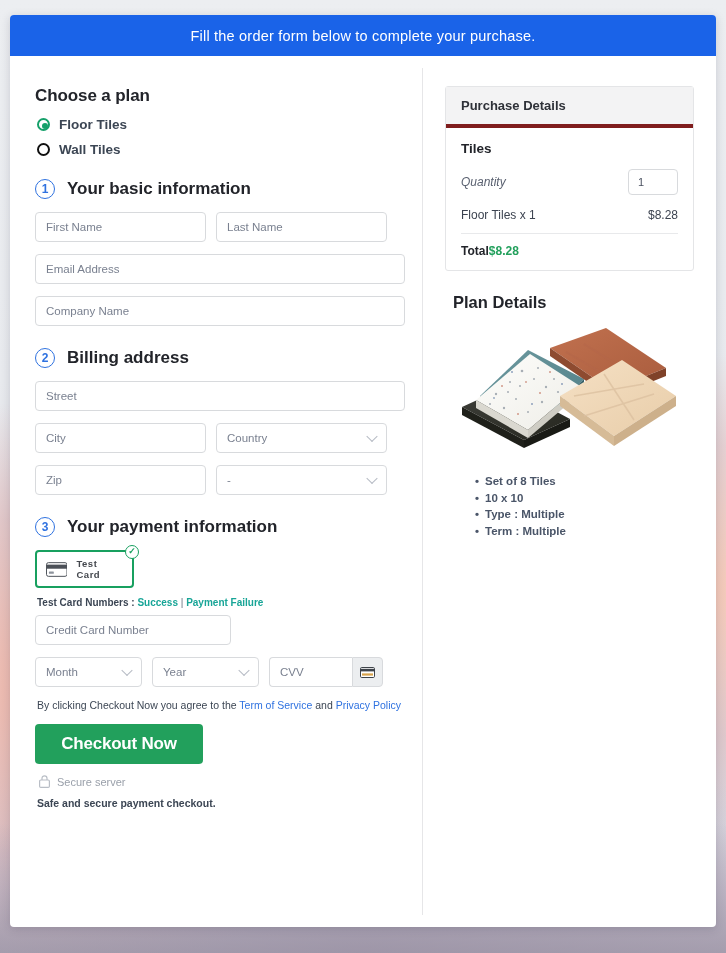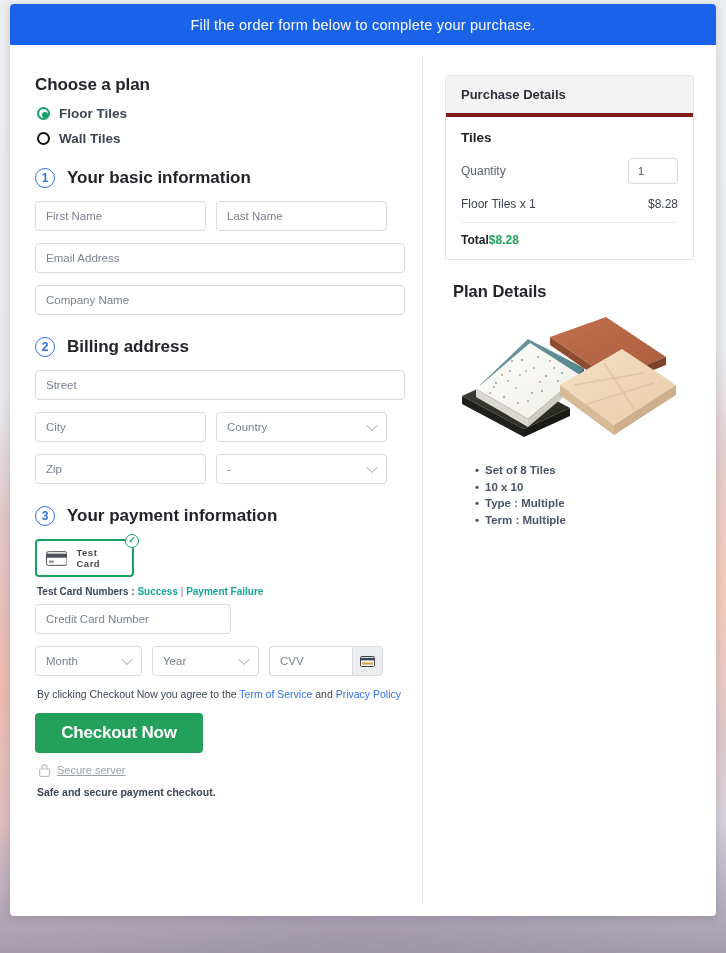--- a/index.html
+++ b/index.html
@@ -20,21 +20,21 @@
       radial-gradient(ellipse 90% 28% at 50% 100%, rgba(176,168,186,.85) 0%, rgba(205,198,210,.4) 55%, rgba(225,224,230,0) 85%),
       linear-gradient(180deg,#eceef1 0%, #e8eaee 40%, #dcd9e0 72%, #cfcbd6 100%);
   }
   #backdrop:after{
     content:""; position:absolute; left:0; right:0; bottom:0; height:130px;
     background:linear-gradient(180deg, rgba(190,178,190,0) 0%, rgba(170,160,178,.55) 50%, rgba(150,142,160,.75) 100%);
   }
 
   
   #card {
-    position:absolute; left:10px; top:4px;
+    position:absolute; left:10px; top:15px;
     width:706px; height:912px;
     background:#fff;
     border-radius:4px;
     box-shadow:0 2px 10px rgba(40,40,60,.18);
     overflow:hidden;
     display:flex; flex-direction:column;
   }
   #banner {
     height:41px; flex:0 0 41px;
     background:#1a63e8;
@@ -108,34 +108,34 @@
 
   .terms{ font-size:10.5px; font-weight:400; color:#3c4654; margin:10px 0 13px 2px; }
   .terms a{ color:#2f72e0; text-decoration:none; }
 
   .checkout{
     width:168px; height:40px; background:#22a05c; border:none; border-radius:4px;
     color:#fff; font-size:17px; font-weight:700; letter-spacing:-.2px;
     font-family:"Liberation Sans", sans-serif; cursor:pointer;
     display:flex; align-items:center; justify-content:center;
   }
-  .secure{ display:flex; align-items:flex-start; margin:11px 0 9px 4px; font-size:11px; color:#9aa0aa;text-decoration:underline; }
+  .secure{ display:flex; align-items:flex-end; margin:11px 0 9px 4px; font-size:11px; color:#9aa0aa; }
   .secure .lock{ margin-right:7px; }
   .safe{ font-size:10.5px; font-weight:700; color:#3c4654; margin-left:2px; }
 
   
   .panel{ border:1px solid #e4e5e7; border-radius:3px; }
   .panel-head{
     background:#f3f3f4; border-bottom:4px solid #7f1d1d;
     padding:11px 15px; font-size:13px; font-weight:600; color:#2e3138;
   }
   .panel-body{ padding:13px 15px 12px 15px; }
   .panel-body h3{ margin:0 0 13px 0; font-size:13.5px; font-weight:700; color:#22242a; }
   .qty-row{ display:flex; align-items:center; justify-content:space-between; margin-bottom:13px; }
-  .qty-label{ font-size:12px; color:#5a6170; }
+  .qty-label{ font-size:12px; color:#5a6170;font-style:italic; }
   .qty-box{
     width:50px; height:26px; border:1px solid #d8dadd; border-radius:4px;
     display:flex; align-items:center; padding:0 9px; font-size:11px; color:#4a5160;
   }
   .line-row{ display:flex; align-items:center; justify-content:space-between; font-size:12px; color:#3c4350; padding-bottom:11px; border-bottom:1px solid #e8e9eb; }
   .total-row{ display:flex; align-items:center; padding-top:10px; font-size:12px; font-weight:700; color:#22242a; }
   .total-row .amt{ color:#22a05c; }
 
   .plan-title{ margin:22px 0 0 8px; font-size:16.5px; font-weight:700; color:#22242a; }
   .tiles-art{ margin:12px auto 0 auto; width:232px; height:135px; position:relative; }

